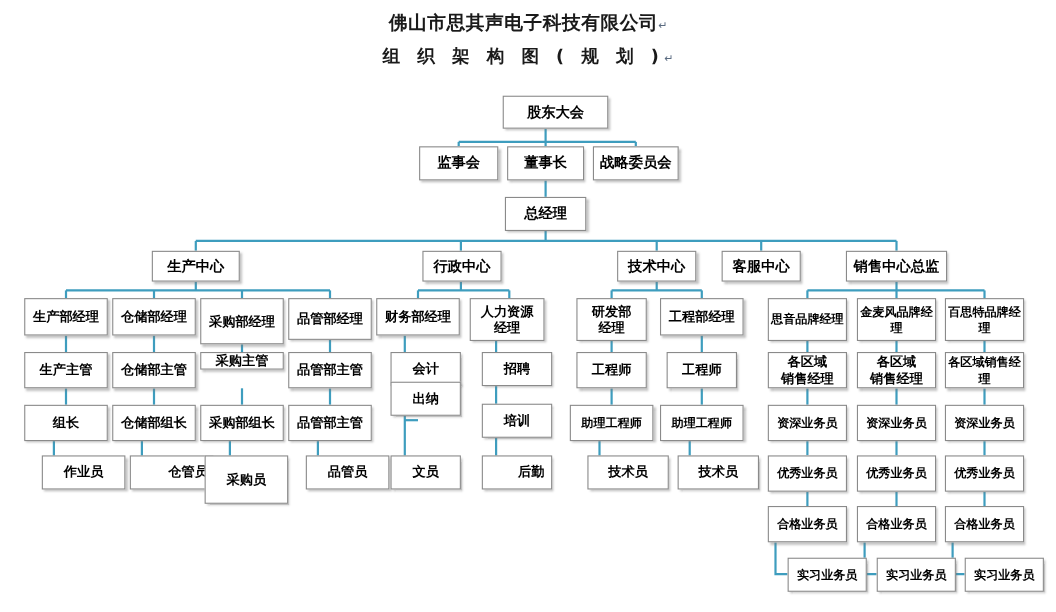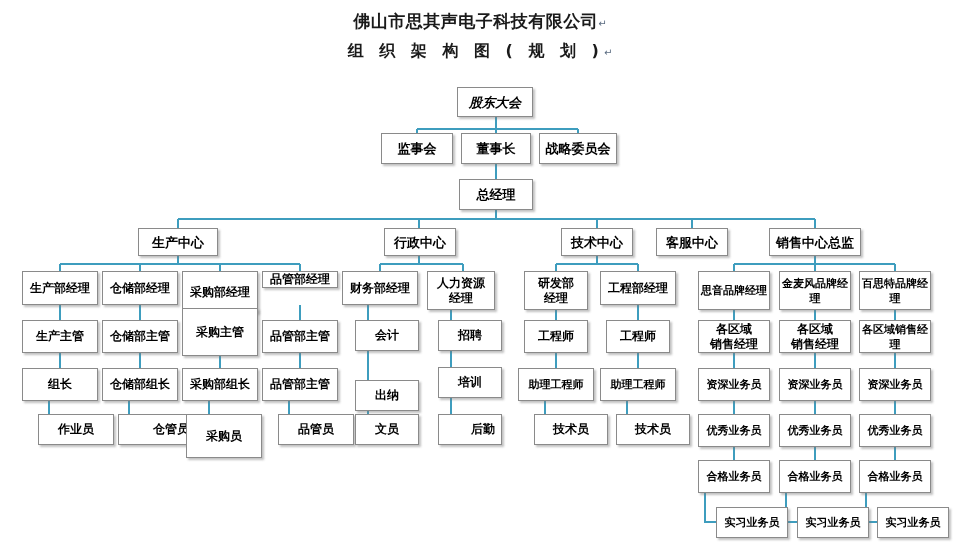--- a/index.html
+++ b/index.html
@@ -141,21 +141,21 @@
     <line x1="815" y1="447" x2="815" y2="460"></line>
     <path d="M786 493 L786 522 L797 522"></path>
 
     <line x1="895" y1="310" x2="895" y2="320"></line>
     <line x1="895" y1="353" x2="895" y2="368"></line>
     <line x1="895" y1="401" x2="895" y2="414"></line>
     <line x1="895" y1="447" x2="895" y2="460"></line>
     <path d="M866 493 L866 522 L877 522"></path>
   </svg>
 
-  <div class="node fs13" style="left:457px;top:87px;width:76px;height:30px;font-style:italic;">股东大会</div>
+  <div class="node fs13" style="left:457px;top:87px;width:96px;height:30px;">股东大会</div>
 
   <div class="node fs13" style="left:381px;top:133px;width:72px;height:31px;">监事会</div>
   <div class="node fs13" style="left:461px;top:133px;width:70px;height:31px;">董事长</div>
   <div class="node fs13" style="left:539px;top:133px;width:78px;height:31px;">战略委员会</div>
 
   <div class="node fs13" style="left:459px;top:179px;width:74px;height:31px;">总经理</div>
 
   <div class="node fs13" style="left:138px;top:228px;width:80px;height:28px;">生产中心</div>
   <div class="node fs13" style="left:384px;top:228px;width:72px;height:28px;">行政中心</div>
   <div class="node fs13" style="left:561px;top:228px;width:72px;height:28px;">技术中心</div>
@@ -166,32 +166,32 @@
   <div class="node fs12" style="left:22px;top:320px;width:76px;height:33px;">生产主管</div>
   <div class="node fs12" style="left:22px;top:368px;width:76px;height:33px;">组长</div>
   <div class="node fs12" style="left:38px;top:414px;width:76px;height:31px;">作业员</div>
 
   <div class="node fs12" style="left:102px;top:271px;width:76px;height:34px;">仓储部经理</div>
   <div class="node fs12" style="left:102px;top:320px;width:76px;height:33px;">仓储部主管</div>
   <div class="node fs12" style="left:102px;top:368px;width:76px;height:33px;">仓储部组长</div>
   <div class="node fs12" style="left:118px;top:414px;width:76px;height:31px;padding-left:32px;">仓管员</div>
 
   <div class="node fs12" style="left:182px;top:271px;width:76px;height:42px;text-align:center;">采购部经理</div>
-  <div class="node fs12" style="left:182px;top:308px;width:76px;height:48px;">采购主管</div>
+  <div class="node fs12" style="left:182px;top:320px;width:76px;height:16px;">采购主管</div>
   <div class="node fs12" style="left:182px;top:368px;width:76px;height:33px;">采购部组长</div>
   <div class="node fs12" style="left:186px;top:414px;width:76px;height:44px;">采购员</div>
 
-  <div class="node fs12" style="left:262px;top:271px;width:76px;height:17px;">品管部经理</div>
+  <div class="node fs12" style="left:262px;top:271px;width:76px;height:38px;">品管部经理</div>
   <div class="node fs12" style="left:262px;top:320px;width:76px;height:33px;">品管部主管</div>
   <div class="node fs12" style="left:262px;top:368px;width:76px;height:33px;">品管部主管</div>
   <div class="node fs12" style="left:278px;top:414px;width:76px;height:31px;">品管员</div>
 
   <div class="node fs12" style="left:342px;top:271px;width:76px;height:34px;">财务部经理</div>
   <div class="node fs12" style="left:355px;top:320px;width:64px;height:31px;">会计</div>
-  <div class="node fs12" style="left:355px;top:380px;width:64px;height:31px;text-align:center;">出纳</div>
+  <div class="node fs12" style="left:355px;top:347px;width:64px;height:31px;text-align:center;">出纳</div>
   <div class="node fs12" style="left:355px;top:414px;width:64px;height:31px;">文员</div>
 
   <div class="node fs12" style="left:427px;top:271px;width:68px;height:39px;white-space:pre-line;">人力资源
 经理</div>
   <div class="node fs12" style="left:438px;top:320px;width:64px;height:31px;">招聘</div>
   <div class="node fs12" style="left:438px;top:367px;width:64px;height:31px;">培训</div>
   <div class="node fs12" style="left:438px;top:414px;width:64px;height:31px;padding-left:28px;">后勤</div>
 
   <div class="node fs12" style="left:524px;top:271px;width:64px;height:39px;white-space:pre-line;">研发部
 经理</div>

